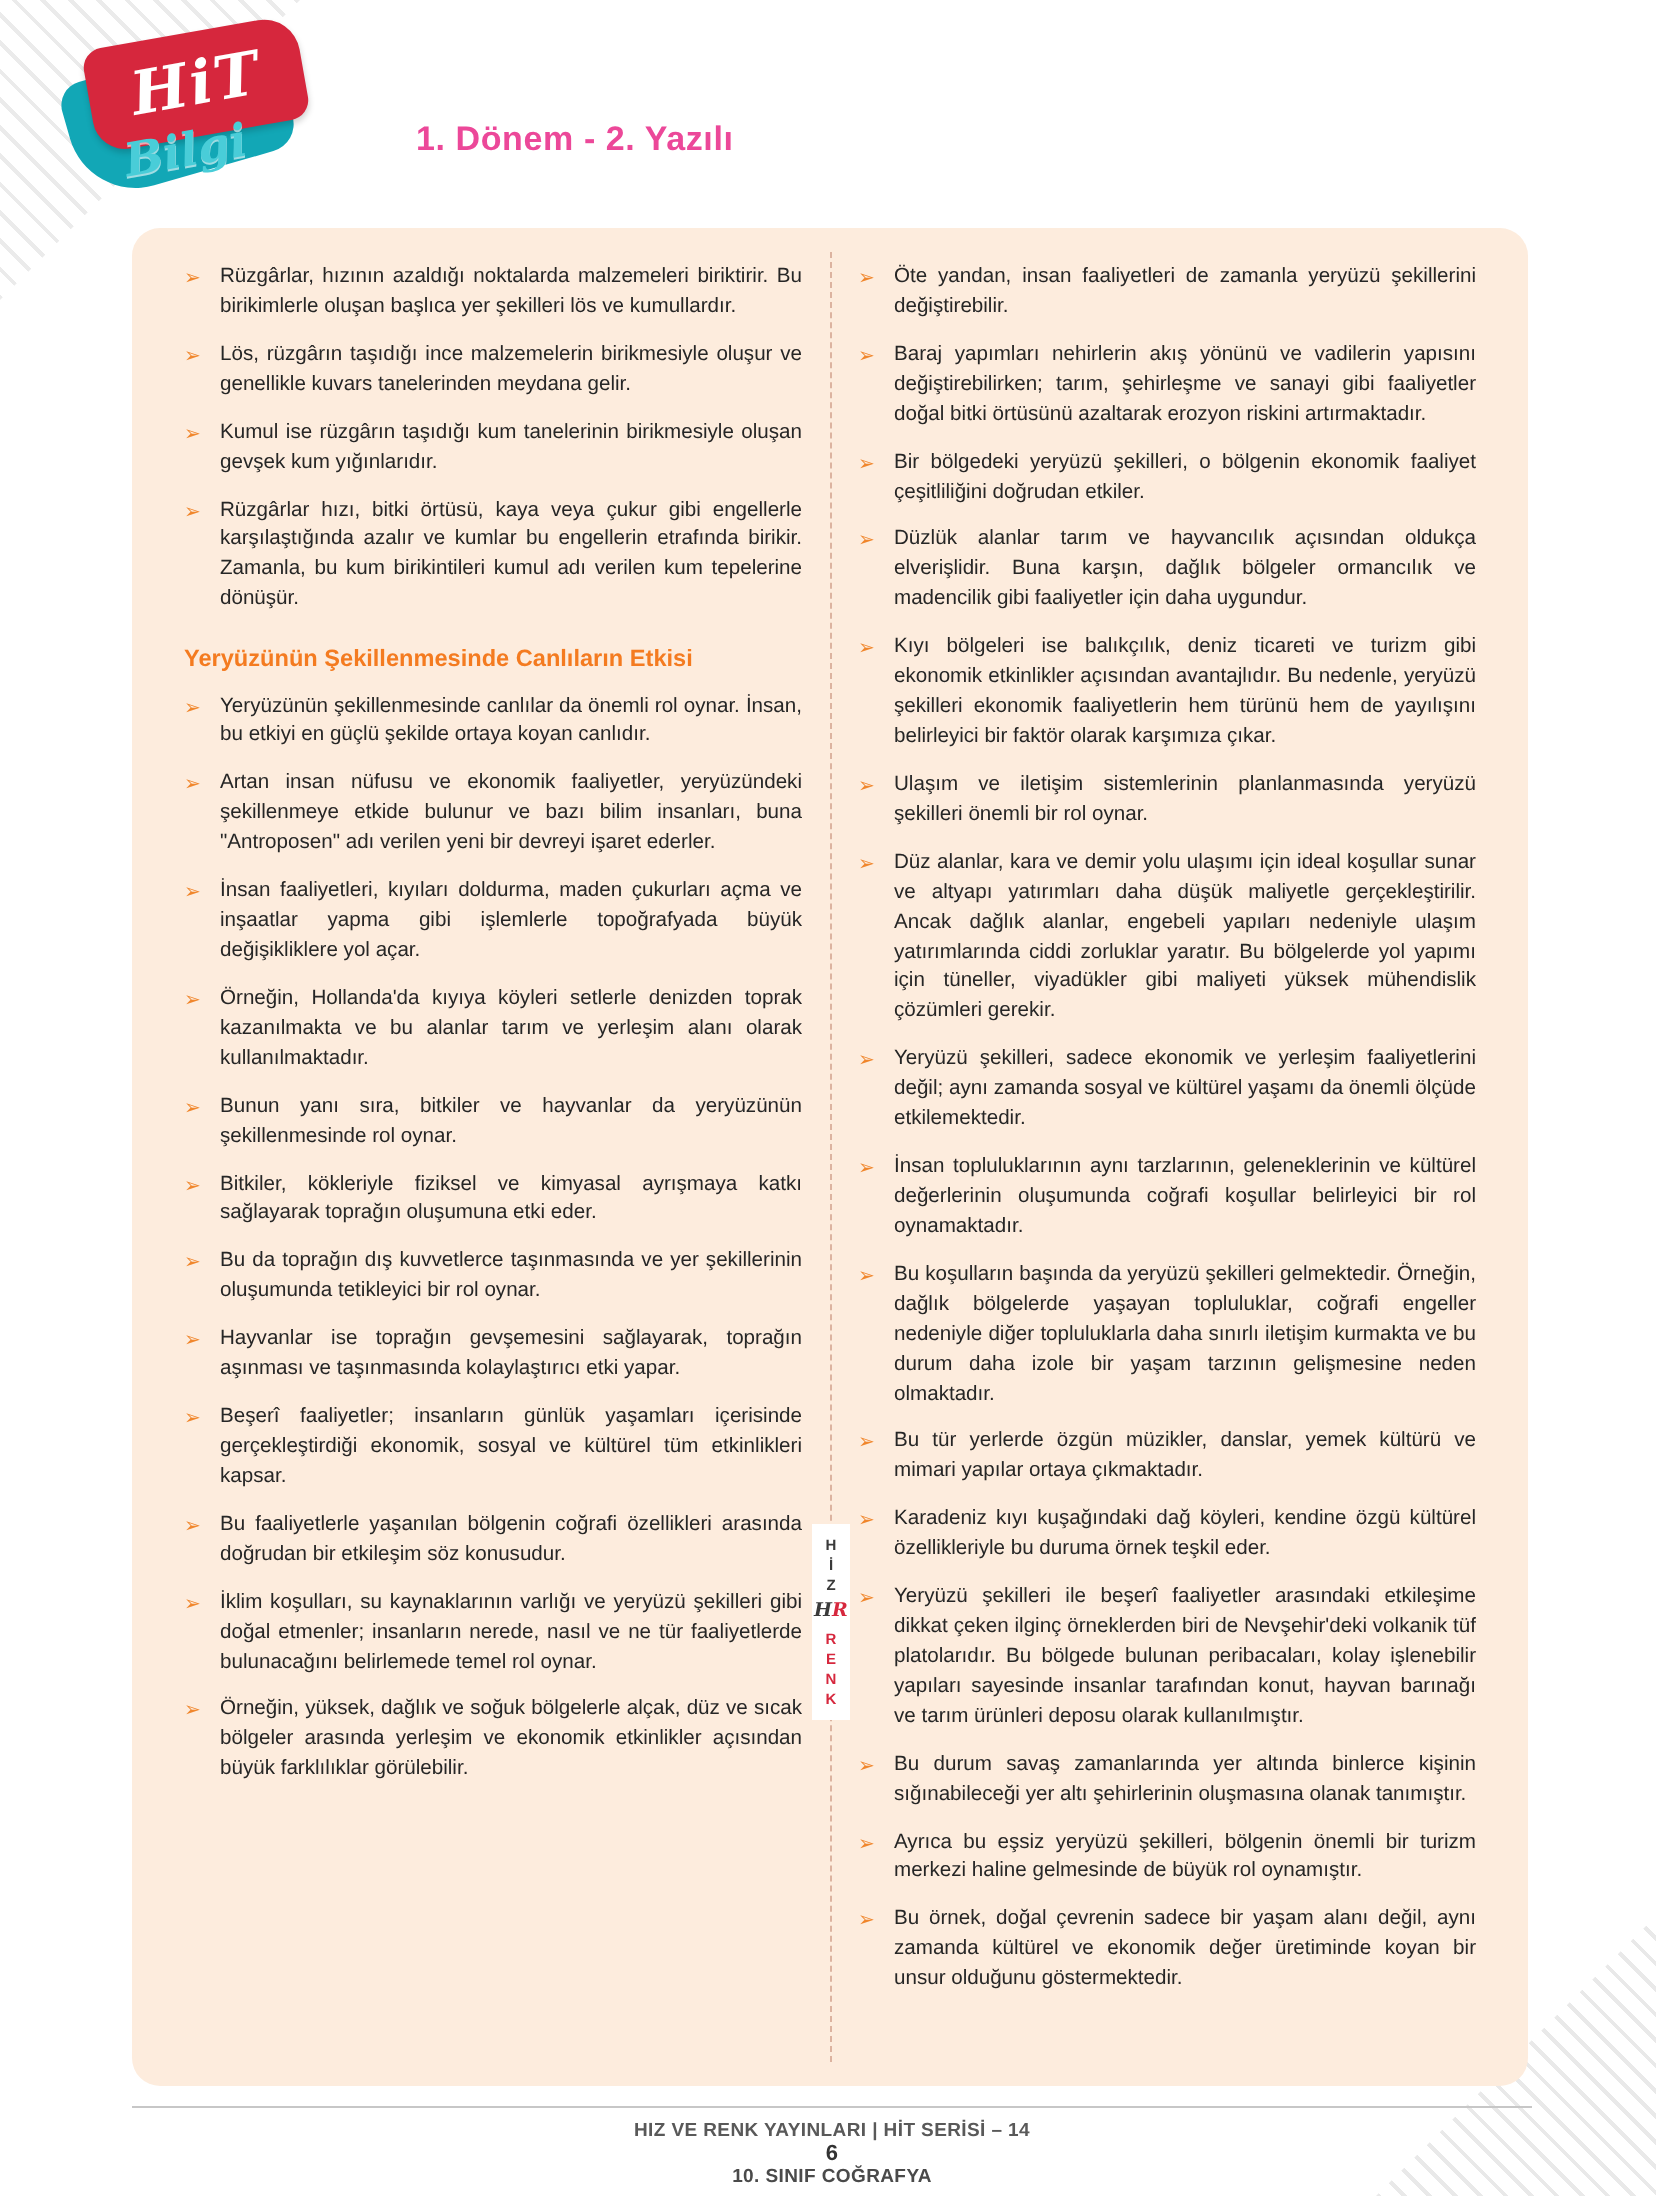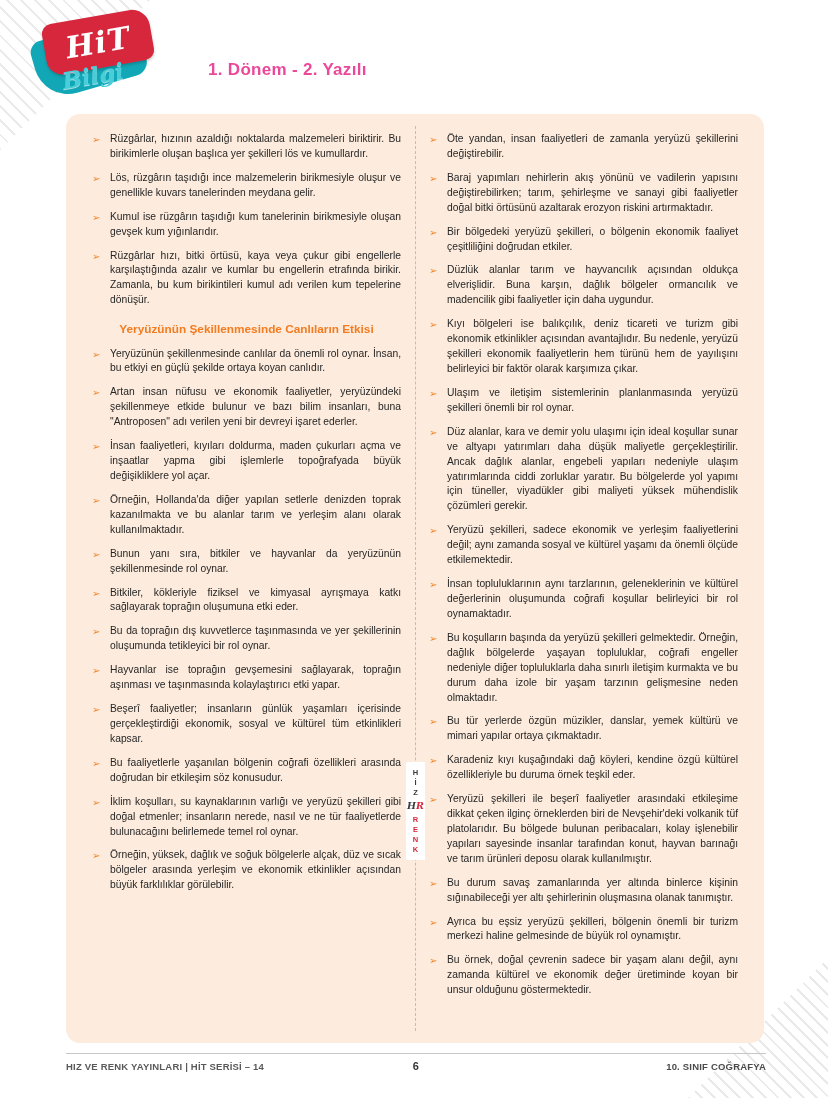--- a/index.html
+++ b/index.html
@@ -59,21 +59,21 @@
   .divider{
     position:absolute; left:349px; top:12px; bottom:12px; width:0;
     border-left:1px dashed #dcb3a0;
   }
 
   .bullet-item{display:flex; gap:7px; margin-bottom:9px;}
   .arrow{flex:0 0 11px; color:#f0862c; font-size:10px; line-height:15px;}
   .bullet-text{
     flex:1; font-size:10.3px; line-height:1.45; color:#262626; text-align:justify;
   }
-  .section-heading{font-weight:bold; margin:14px 0 9px 0; line-height:1.3;text-align:center;}
+  .section-heading{font-weight:bold; margin:14px 0 9px 0; line-height:1.3;}
   .section-heading.orange{color:#f47b20; font-size:11.8px;}
   .section-heading.blue{color:#1b75bb; font-size:12.6px;}
 
   
   .badge{
     position:absolute; left:340px; top:648px; width:19px;
     background:#ffffff; display:flex; flex-direction:column; align-items:center;
     padding:6px 0 6px 0; gap:1px;
   }
   .badge-letter{font-size:7.5px; font-weight:bold; color:#3a3a3a; line-height:9px;}
@@ -82,20 +82,21 @@
     font-size:9.5px; line-height:12px; margin:2px 0;text-align:center;}
   .badge-mono .h{color:#3a3a3a;}
   .badge-mono .r{color:#d6273d;}
 
   
   .footer-rule{position:absolute; left:66px; right:62px; top:1053px; height:1px; background:#c7c7c7;}
   .footer{
     position:absolute; left:66px; right:62px; top:1060px;
     display:flex; align-items:center; font-size:9.5px; font-weight:bold; color:#595959;
     letter-spacing:.2px;
+    flex-direction:column;
   }
   .footer .f-left{flex:1; text-align:left;}
   .footer .f-center{flex:0 0 auto; color:#333; font-size:11px;}
   .footer .f-right{flex:1; text-align:right; color:#4a4a4a;}
 </style>
 </head>
 <body>
 
 <div class="sheet">
 
@@ -138,21 +139,21 @@
         <div class="bullet-item">
           <span class="arrow">➢</span>
           <span class="bullet-text">Artan insan nüfusu ve ekonomik faaliyetler, yeryüzündeki şekillenmeye etkide bulunur ve bazı bilim insanları, buna "Antroposen" adı verilen yeni bir devreyi işaret ederler.</span>
         </div>
         <div class="bullet-item">
           <span class="arrow">➢</span>
           <span class="bullet-text">İnsan faaliyetleri, kıyıları doldurma, maden çukurları açma ve inşaatlar yapma gibi işlemlerle topoğrafyada büyük değişikliklere yol açar.</span>
         </div>
         <div class="bullet-item">
           <span class="arrow">➢</span>
-          <span class="bullet-text">Örneğin, Hollanda'da diğer yapılan setlerle denizden toprak kazanılmakta ve bu alanlar tarım ve yerleşim alanı olarak kullanılmaktadır.</span>
+          <span class="bullet-text">Örneğin, Hollanda'da kıyıya köyleri setlerle denizden toprak kazanılmakta ve bu alanlar tarım ve yerleşim alanı olarak kullanılmaktadır.</span>
         </div>
         <div class="bullet-item">
           <span class="arrow">➢</span>
           <span class="bullet-text">Bunun yanı sıra, bitkiler ve hayvanlar da yeryüzünün şekillenmesinde rol oynar.</span>
         </div>
         <div class="bullet-item">
           <span class="arrow">➢</span>
           <span class="bullet-text">Bitkiler, kökleriyle fiziksel ve kimyasal ayrışmaya katkı sağlayarak toprağın oluşumuna etki eder.</span>
         </div>
         <div class="bullet-item">

